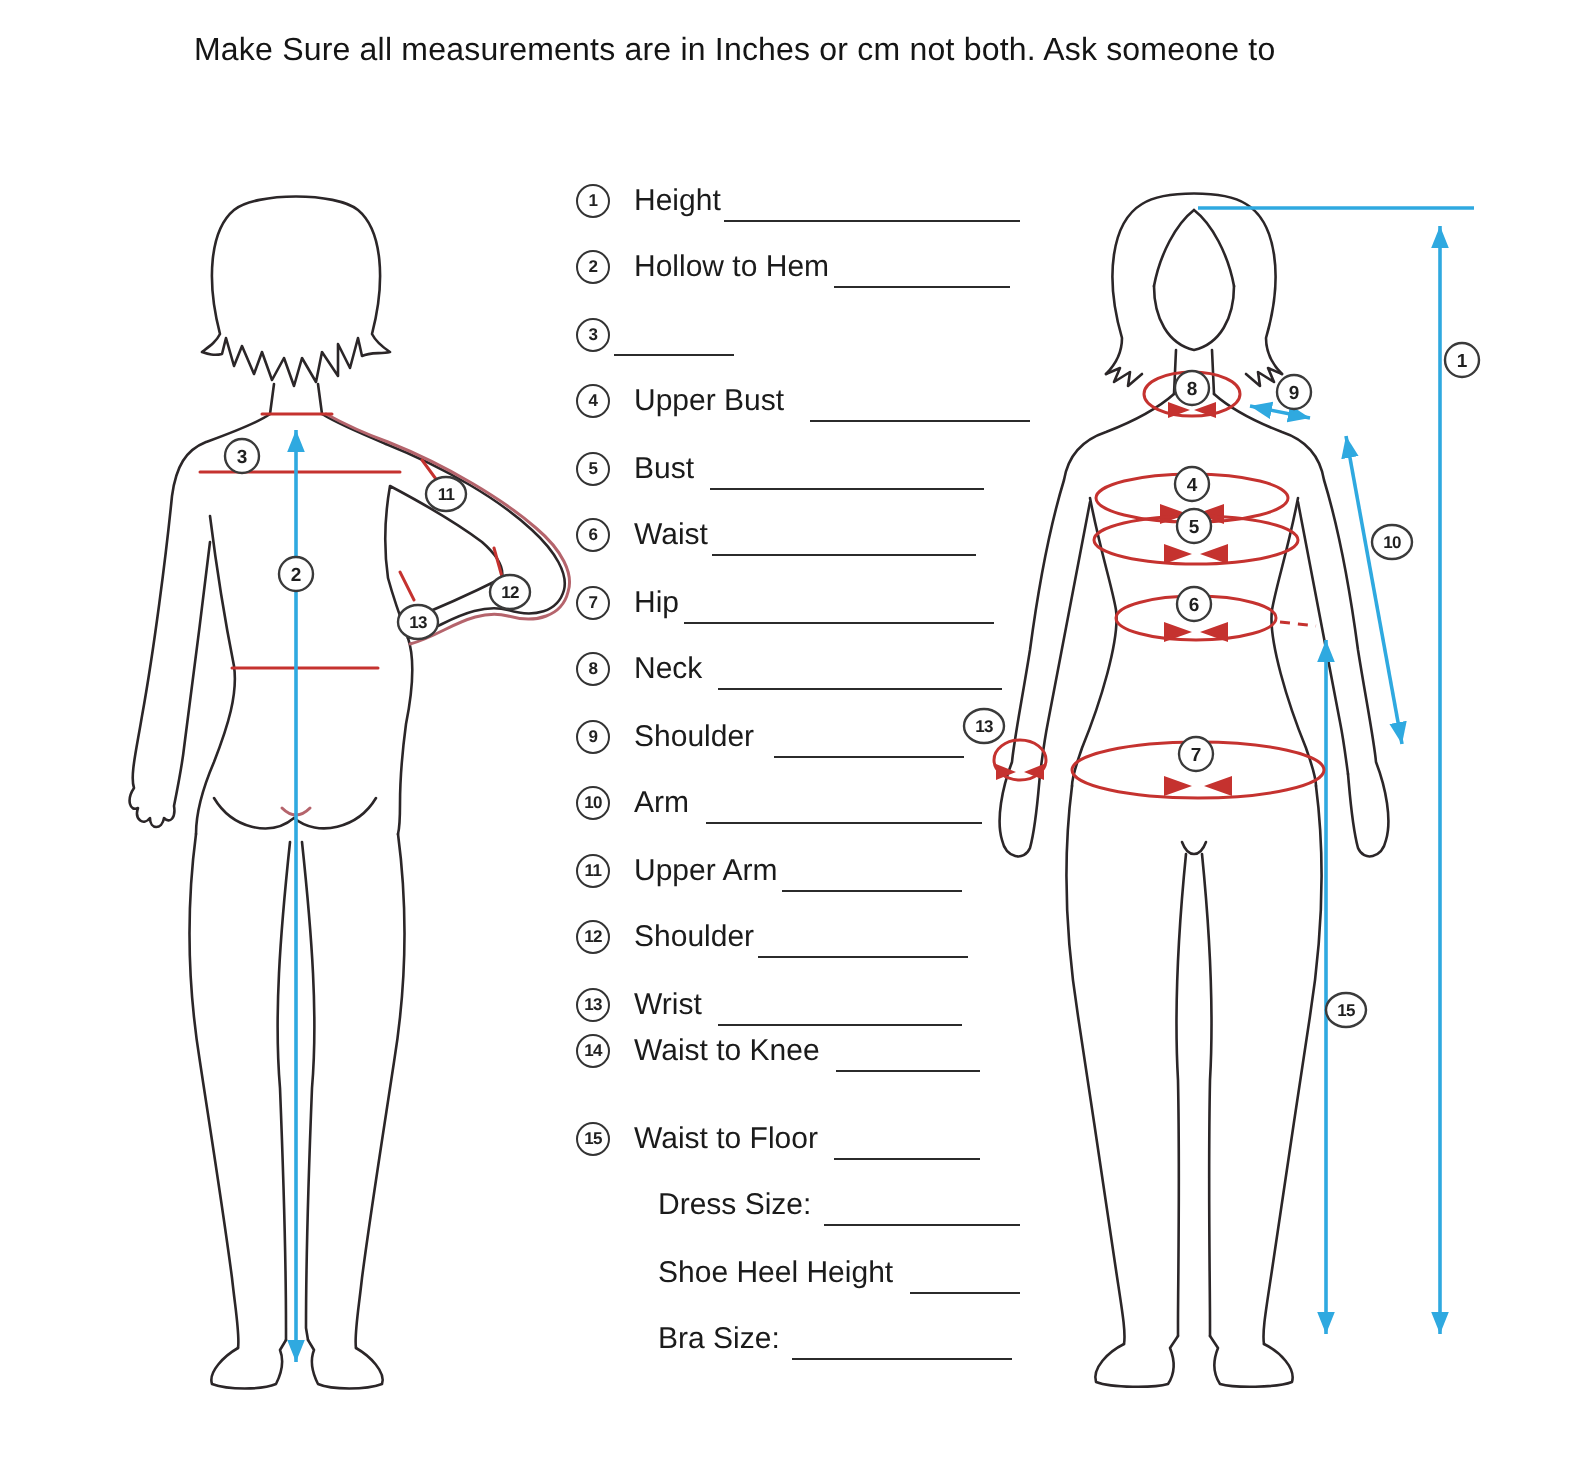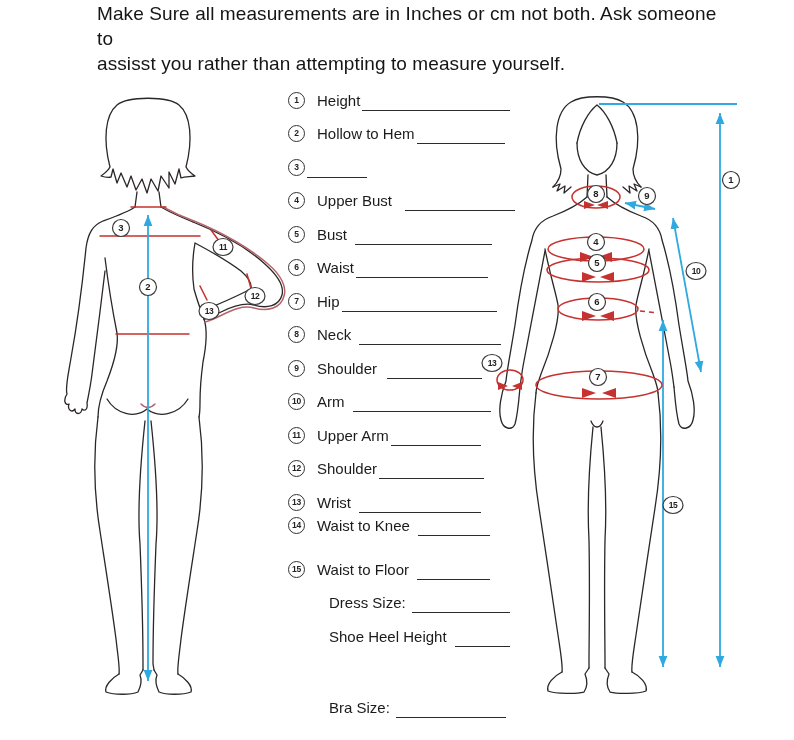--- a/index.html
+++ b/index.html
@@ -1,22 +1,22 @@
 <!DOCTYPE html>
 <html><head>
 <meta charset="utf-8">
 <style>
   html,body { margin:0; padding:0; background:#ffffff; }
   .canvas {
     position:relative; width:794px; height:740px; background:#ffffff;
     font-family:"Liberation Sans", sans-serif; overflow:hidden;
   }
   .header {
-    position:absolute; left:97px; top:1px; width:630px;
-    font-size:19px; line-height:1.32; color:#151515; letter-spacing:0.1px;
+    position:absolute; left:97px; top:15px; width:630px;
+    font-size:16px; line-height:1.32; color:#151515; letter-spacing:0.1px;
   }
   .row { position:absolute; left:288px; height:20px; display:flex; align-items:center; }
   .row.nonum { padding-left:29px;justify-content:center; }
   .num {
     flex:none; width:17px; height:17px; box-sizing:border-box;
     border:1.2px solid #333; border-radius:50%;
     display:flex; align-items:center; justify-content:center;
     font-size:8.5px; font-weight:600; color:#222; letter-spacing:-0.3px;
   }
   .lbl { margin-left:12px; font-size:15px; font-weight:400; color:#1b1b1b; white-space:pre; }
@@ -38,21 +38,20 @@
   }
   .marker.m2 text { font-size:8.5px; letter-spacing:-0.4px; }
 </style>
 </head>
 <body>
 
 <div class="canvas">
 
   <div class="header">
     <span style="display:block">Make Sure all measurements are in Inches or cm not both. Ask someone to</span>
-    <span style="display:block">assisst you rather than attempting to measure yourself.</span>
   </div>
 
   <div>
     <div class="row" style="top:90px">
         <span class="num">1</span>
         <span class="lbl">Height</span>
         <span class="fline" style="width:148px"></span>
       </div>
     <div class="row" style="top:123px">
         <span class="num">2</span>
@@ -124,21 +123,21 @@
         <span class="fline" style="width:73px;margin-left:8px"></span>
       </div>
     <div class="row nonum" style="top:592px">
         <span class="lbl">Dress Size:</span>
         <span class="fline" style="width:98px;margin-left:6px"></span>
       </div>
     <div class="row nonum" style="top:626px">
         <span class="lbl">Shoe Heel Height</span>
         <span class="fline" style="width:55px;margin-left:8px"></span>
       </div>
-    <div class="row nonum" style="top:697px">
+    <div class="row nonum" style="top:659px">
         <span class="lbl">Bra Size:</span>
         <span class="fline" style="width:110px;margin-left:6px"></span>
       </div>
   </div>
 
   <svg width="794" height="740" viewBox="0 0 794 740">
     <defs>
       <marker id="ah" viewBox="0 0 12 10" refX="11" refY="5" markerWidth="12" markerHeight="10" orient="auto-start-reverse" markerUnits="userSpaceOnUse">
         <path d="M0,0.6 L11,5 L0,9.4 Z" fill="#2fa9e0"></path>
       </marker>

